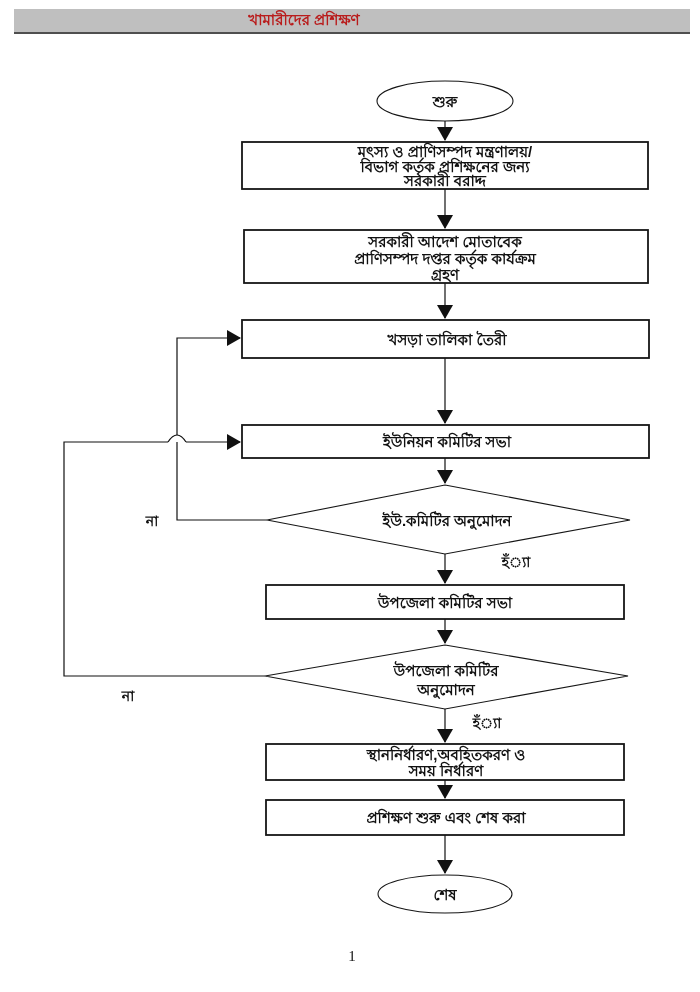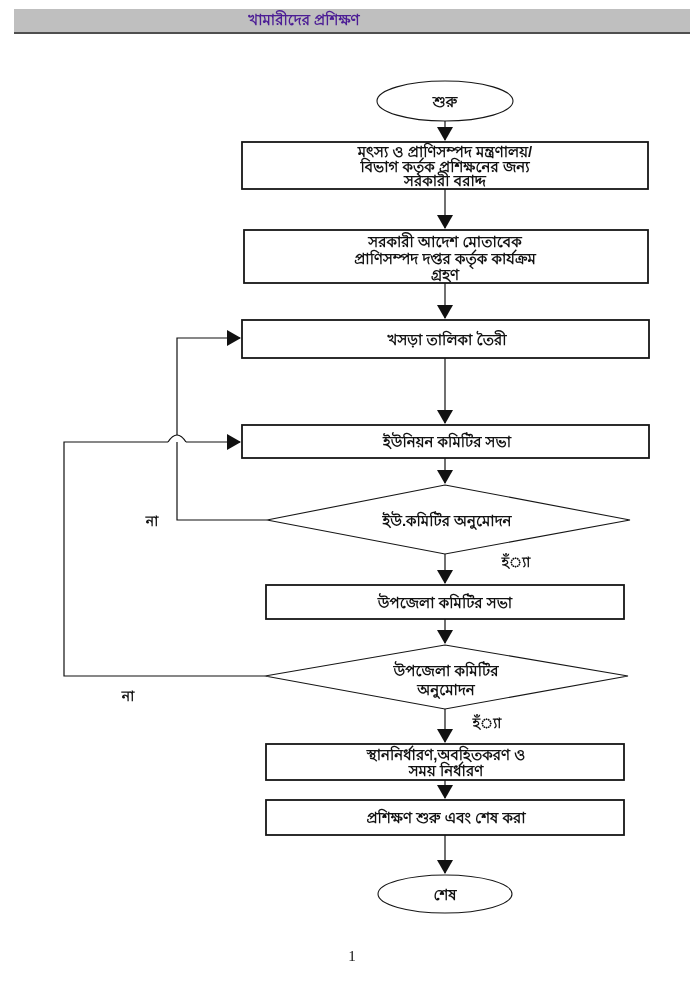--- a/index.html
+++ b/index.html
@@ -6,21 +6,21 @@
   .page{
     position:relative;width:700px;height:992px;background:#ffffff;overflow:hidden;
     font-family:"Liberation Sans", sans-serif;color:#111;
   }
   .header-bar{
     position:absolute;left:14px;top:9px;width:676px;height:25px;
     background:#bfbfbf;border-bottom:2px solid #4f4f4f;
     display:flex;align-items:center;justify-content:center;box-sizing:border-box;
   }
   .header-bar .title{
-    font-size:15px;font-weight:bold;color:#4c1d95;transform:translateX(-48px);white-space:nowrap;
+    font-size:15px;font-weight:bold;color:#b91c1c;transform:translateX(-48px);white-space:nowrap;
   }
   svg.flow{position:absolute;left:0;top:0;}
   .edge{stroke:#111;stroke-width:1.2;fill:none;}
   .hop{stroke:#111;stroke-width:1.2;fill:#ffffff;}
   .shape{fill:#ffffff;stroke:#161616;}
   .rectshape{stroke-width:1.8;}
   .thinshape{stroke-width:1.1;}
   .nd{font-family:"Liberation Sans", sans-serif;font-size:15px;font-weight:bold;fill:#111;text-anchor:middle;}
   .lbl{font-family:"Liberation Sans", sans-serif;font-size:14px;font-weight:bold;fill:#111;text-anchor:middle;}
   .page-number{

